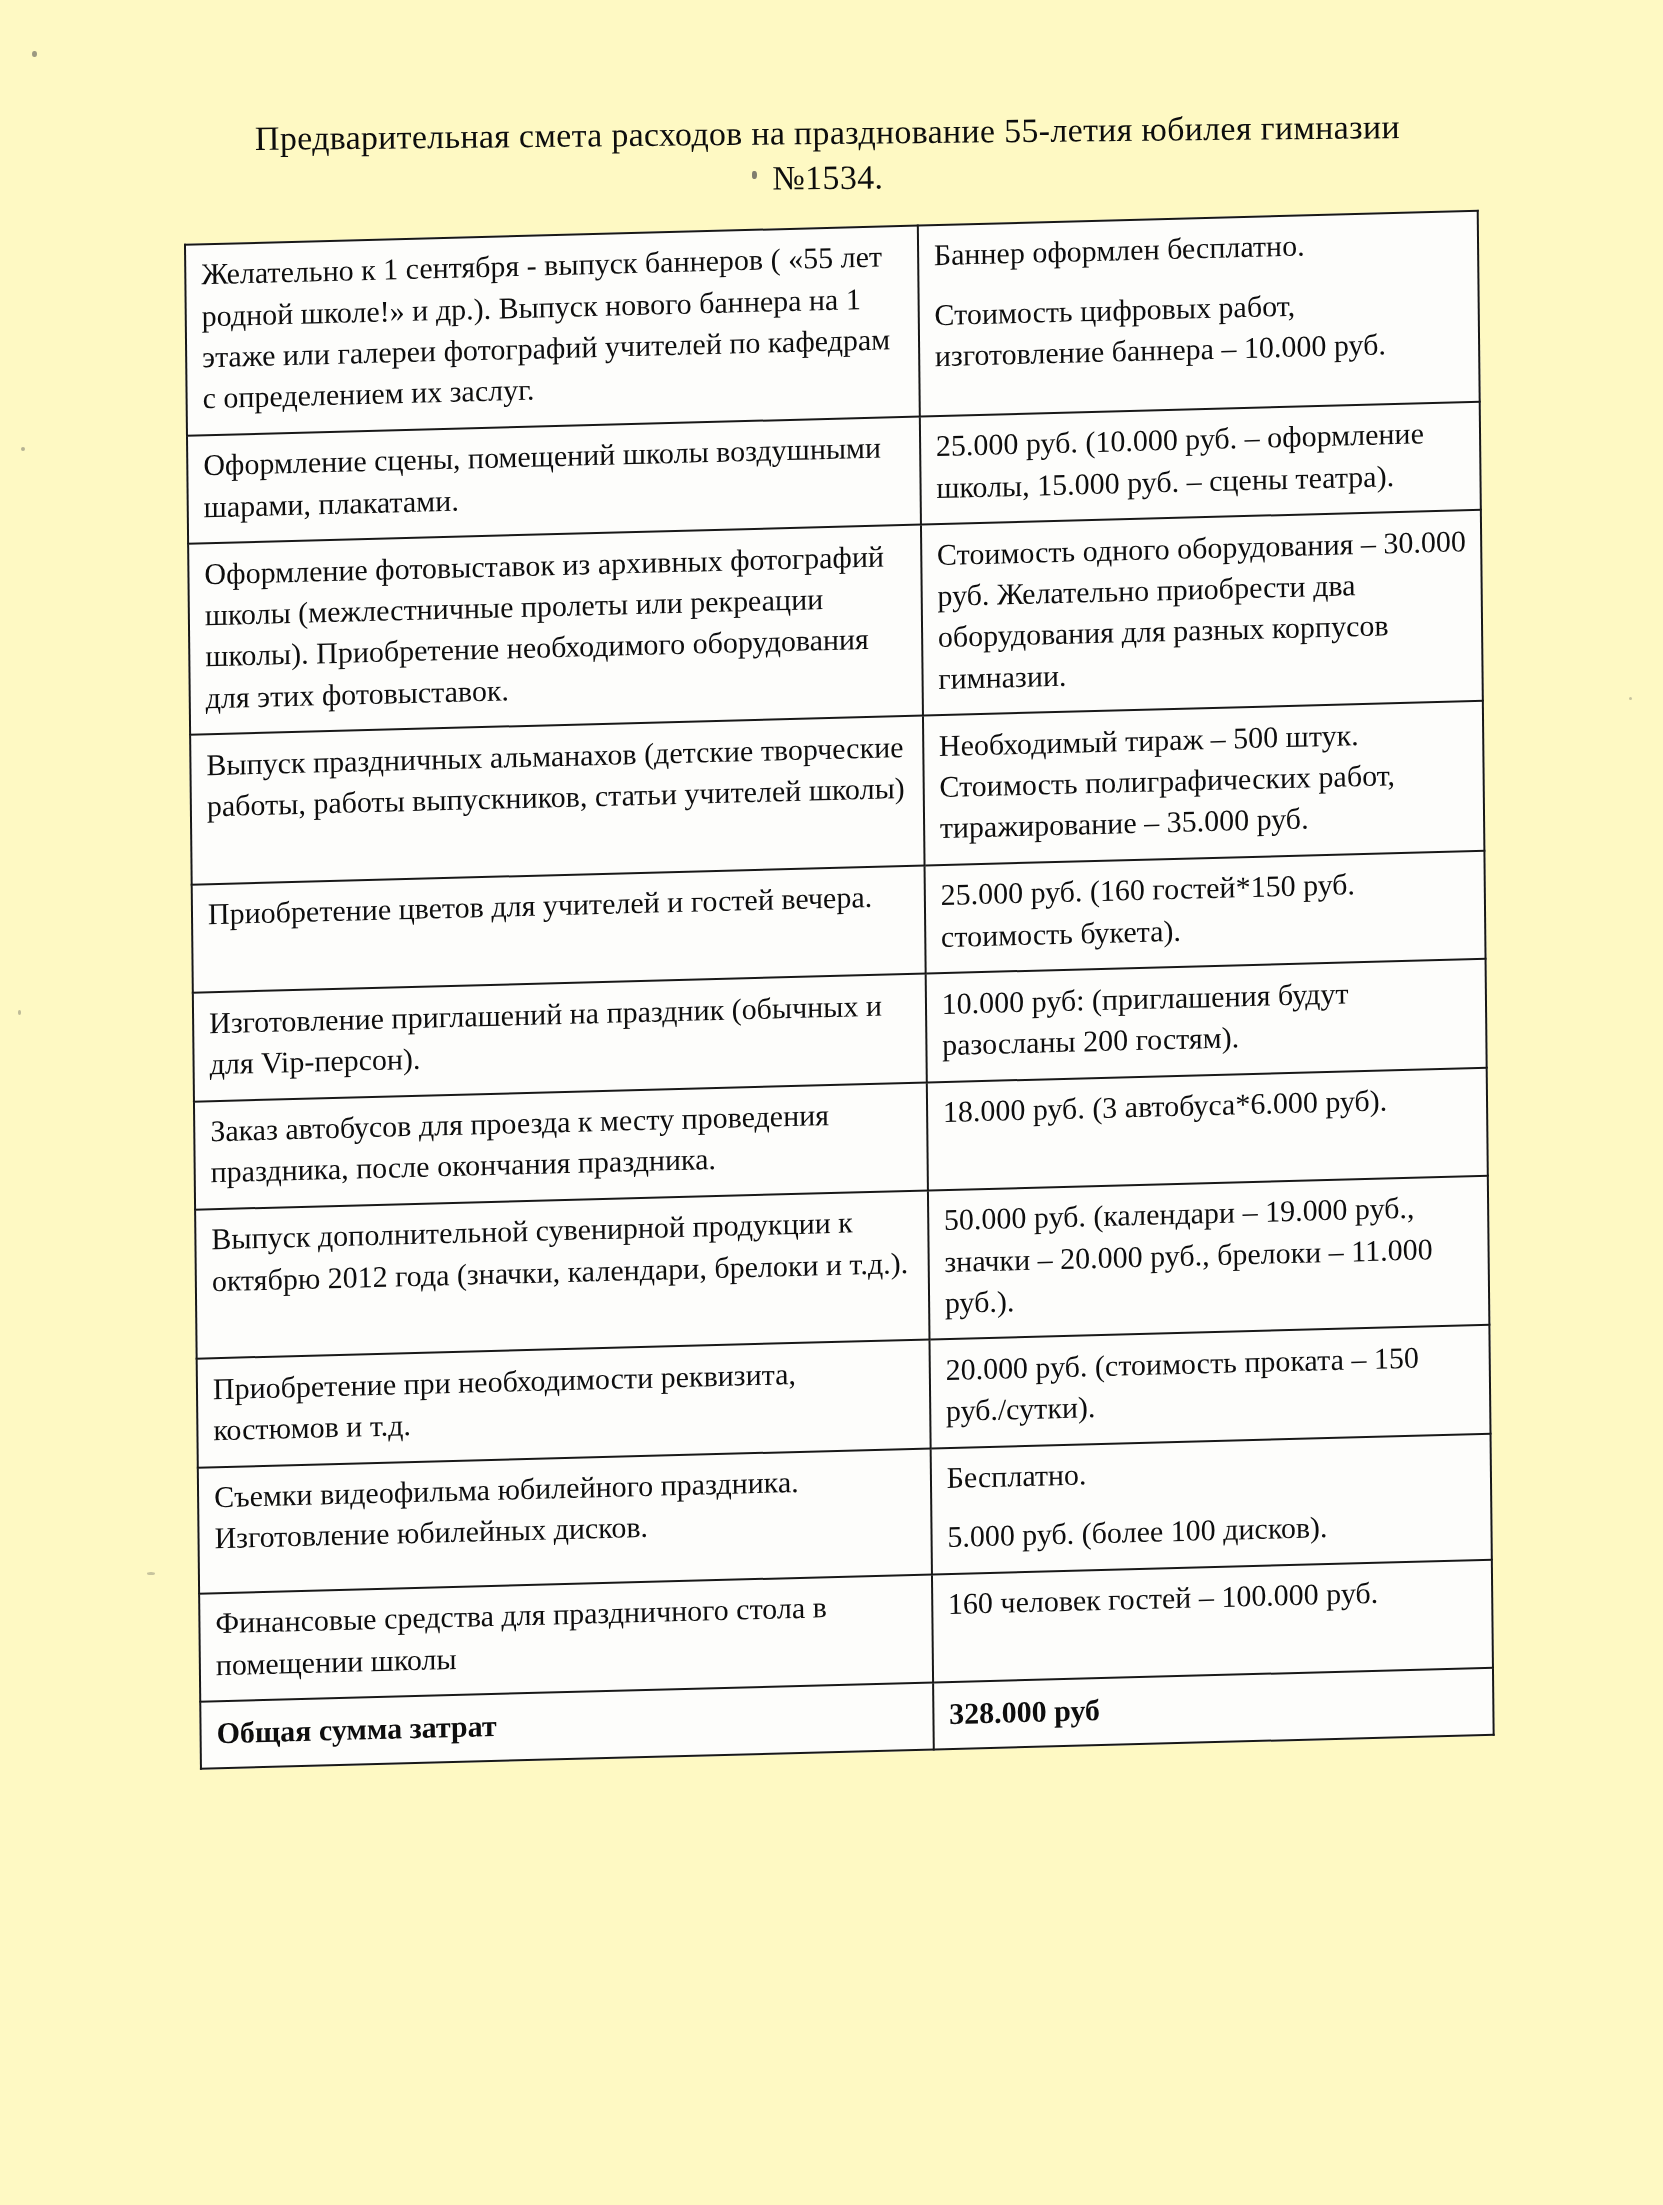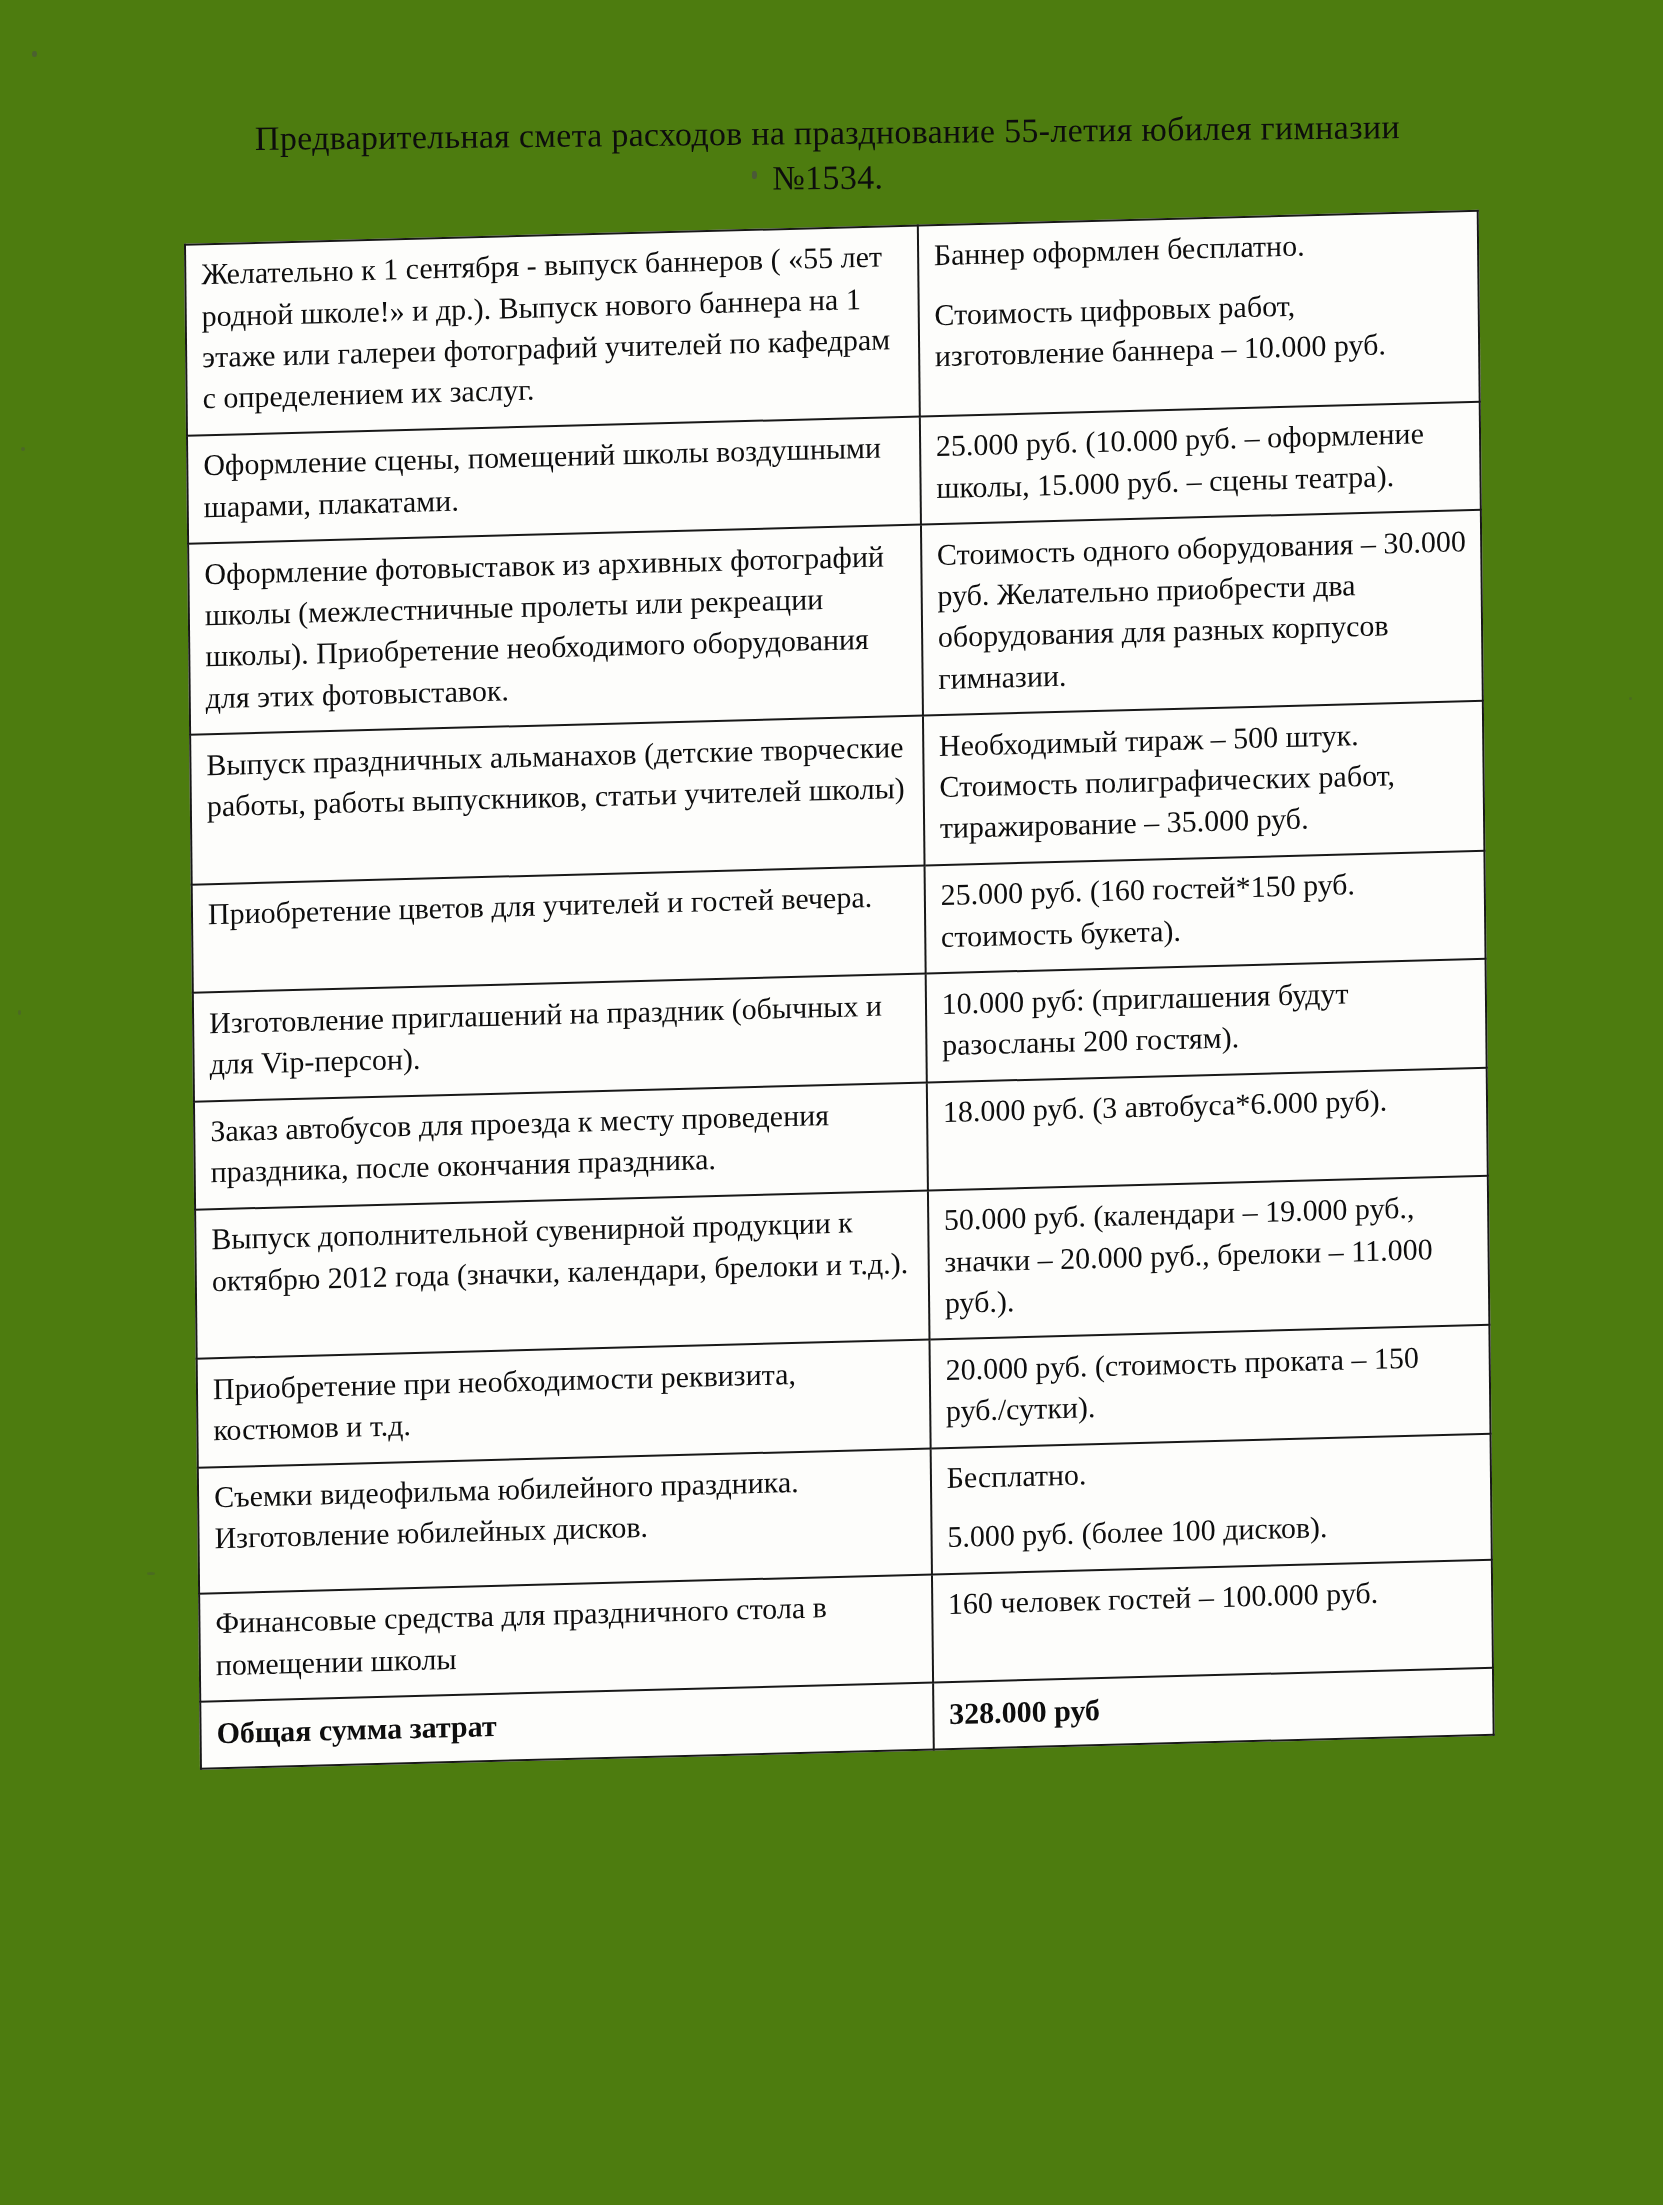--- a/index.html
+++ b/index.html
@@ -11,21 +11,21 @@
     width: 1663px;
     height: 2205px;
     font-family: "Liberation Serif", "DejaVu Serif", serif;
     color: #121212;
     overflow: hidden;
   }
   .page {
     position: relative;
     width: 1663px;
     height: 2205px;
-    background: #4d7c0f;
+    background: #fef9c3;
     overflow: hidden;
   }
   .content {
     position: absolute;
     left: 0;
     top: 0;
     width: 1663px;
     transform: rotate(-0.6deg);
     transform-origin: 50% 30%;
   }

